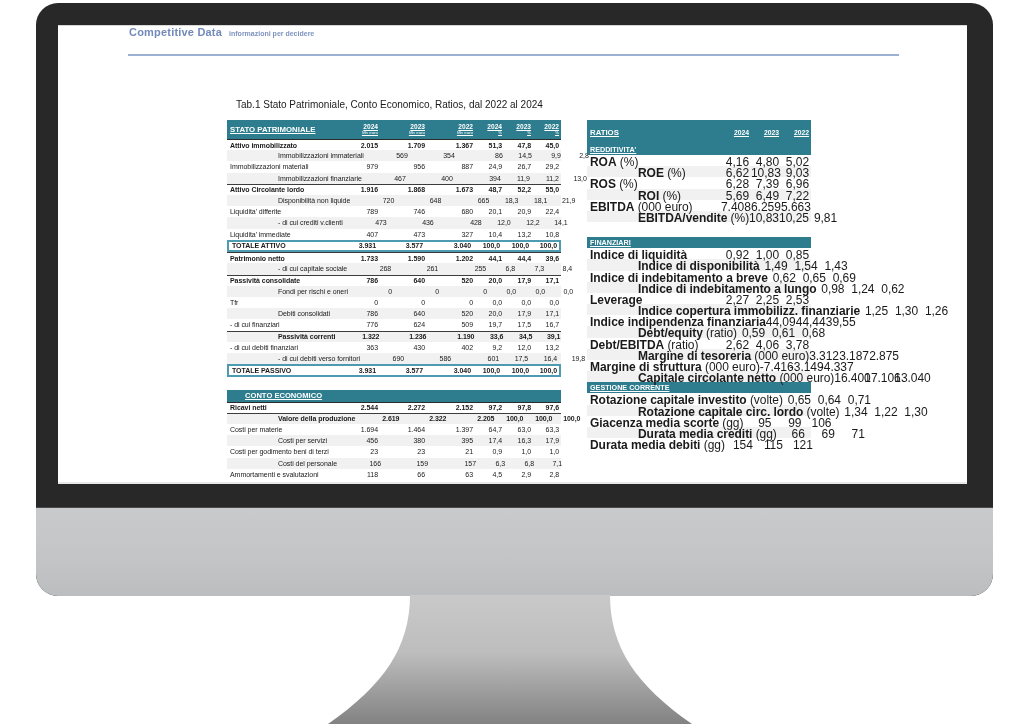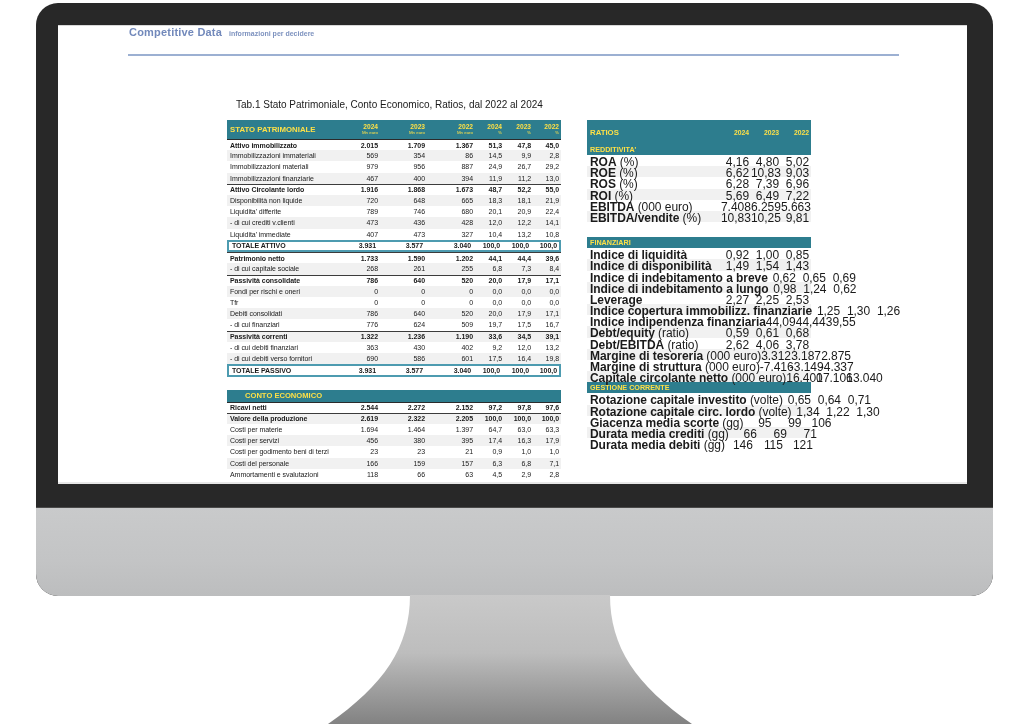--- a/index.html
+++ b/index.html
@@ -20,41 +20,41 @@
   .logo-row{position:absolute;left:71px;top:1px;display:flex;align-items:baseline;gap:7px;}
   .logo-brand{font-size:11px;font-weight:bold;color:#7289bb;letter-spacing:.2px;}
   .logo-tag{font-size:7px;font-weight:bold;color:#7d92bf;}
   .logo-rule{position:absolute;left:70px;top:29px;width:771px;height:2px;background:#9cb0d2;}
   .doc-title{position:absolute;left:0;top:41px;width:100%;text-align:center;
     font-size:13.5px;font-weight:bold;color:#111;letter-spacing:.2px;}
   .doc-subtitle{position:absolute;left:178px;top:74px;font-size:10px;color:#1a1a1a;}
   .left-col{position:absolute;left:169px;top:95px;width:334px;}
   .right-col{position:absolute;left:529px;top:95px;width:224px;}
   
-  .bar{background:#2d7d8e;color:#fde047;font-weight:bold;}
+  .bar{background:#2d7d8e;color:#ffffff;font-weight:bold;text-decoration:underline;}
   .sp-header{display:grid;grid-template-columns:1fr 46px 47px 48px 29px 29px 28px;
     height:19px;align-items:center;}
   .sp-title{font-size:7.8px;padding-left:3px;}
   .ycol{display:flex;flex-direction:column;align-items:flex-end;justify-content:center;
     padding-right:2px;line-height:1;}
   .yr{font-size:6.6px;font-weight:bold;}
   .yu{font-size:4.4px;font-weight:normal;margin-top:1px;}
   .ce-bar{height:12px;line-height:12px;font-size:7.6px;padding-left:18px;margin-top:13px;}
   .rt-header{display:grid;grid-template-columns:1fr 30px 30px 30px;height:24px;
     align-items:center;}
   .rt-title{font-size:7.8px;padding-left:3px;}
   .rt-year{font-size:6.8px;text-align:right;padding-right:2px;}
   .sec-bar{height:11px;line-height:11px;font-size:7.2px;padding-left:3px;}
   .sec-redd{margin-top:0;} .sec-fin{margin-top:15px;} .sec-gest{}
   
   .trow{display:grid;align-items:center;height:11.2px;font-size:7px;color:#1a1a1a;
     box-sizing:border-box;letter-spacing:-0.05px;}
   .t6 .trow{grid-template-columns:1fr 46px 47px 48px 29px 29px 28px;}
   .t3 .trow{grid-template-columns:1fr 30px 30px 30px;font-size:12px;}
-  .trow.alt{background:#f1f1f1;}
+  .trow.alt{background:#f1f1f1;padding-left:48px;}
   .trow .lab{padding-left:3px;white-space:nowrap;}
   .trow .val{text-align:right;padding-right:2px;white-space:nowrap;}
   .trow.bold{font-weight:bold;border-top:1px solid #3c3c3c;}
   .t6 .trow:first-child{border-top:1.5px solid #2b2b2b;}
   .trow.total{font-weight:bold;background:#fff;border:2px solid #4d9bb0;height:12.5px;}
   .t3 .lab{font-weight:bold;}
   .t3 .unit{font-weight:normal;}
   .unit{font-weight:normal;}
 </style>
 </head>
@@ -501,21 +501,21 @@
             <span class="val">106</span>
           </div>
           <div class="trow alt">
             <span class="lab">Durata media crediti<span class="unit"> (gg)</span></span>
             <span class="val">66</span>
             <span class="val">69</span>
             <span class="val">71</span>
           </div>
           <div class="trow">
             <span class="lab">Durata media debiti<span class="unit"> (gg)</span></span>
-            <span class="val">146</span>
+            <span class="val">154</span>
             <span class="val">115</span>
             <span class="val">121</span>
           </div>
         </div>
     </div>
 
   </div>
   <div class="monitor-chin"></div>
 </div>
 

